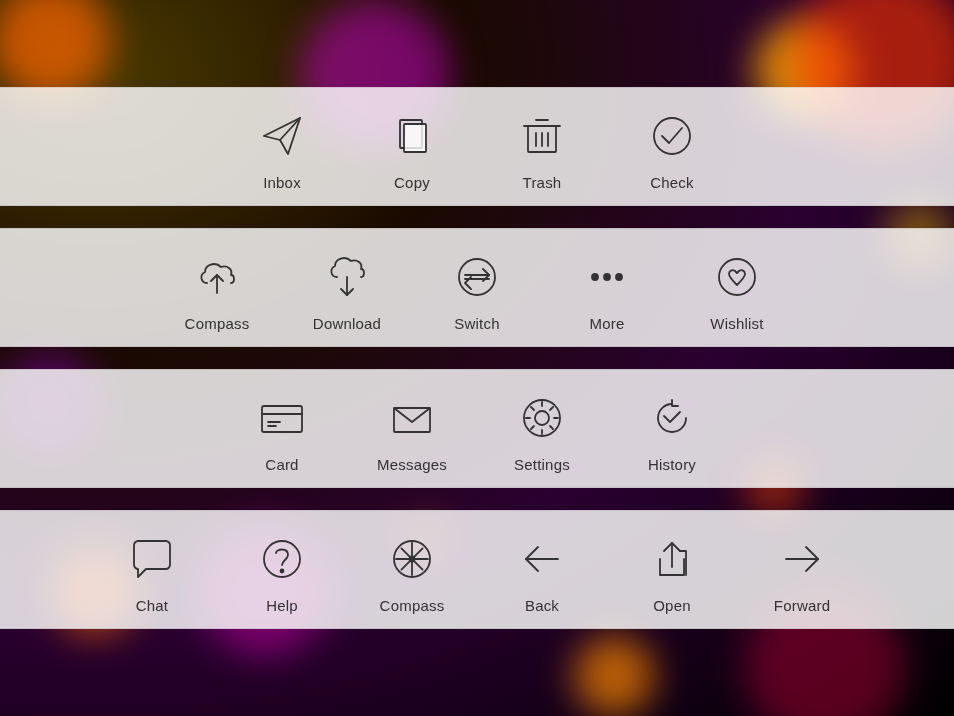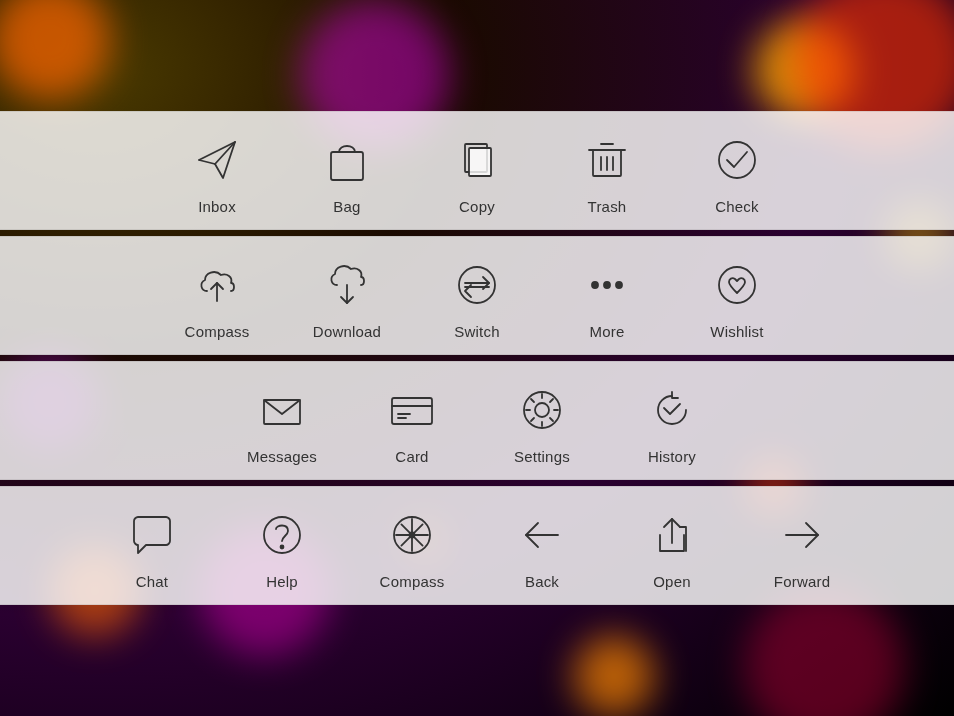--- a/index.html
+++ b/index.html
@@ -39,21 +39,21 @@
     .b11 { width:60px;height:60px;background:#ff4400;bottom:200px;right:150px;opacity:0.5; }
     .b12 { width:50px;height:50px;background:#cc6600;bottom:150px;left:400px;opacity:0.3; }
 
     .rows-container {
       position: absolute;
       inset: 0;
       z-index: 1;
       display: flex;
       flex-direction: column;
       justify-content: center;
-      gap: 0;
+      gap: 8px;
     }
 
     .icon-row {
       background: rgba(255,255,255,0.82);
       display: flex;
       flex-direction: row;
       justify-content: center;
       align-items: center;
       padding: 18px 0 14px;
       gap: 0;
@@ -117,28 +117,20 @@
 
     <div class="icon-item">
       <svg viewBox="0 0 60 60">
 
         <polyline points="12,30 48,12 36,48 28,34 12,30"></polyline>
         <line x1="28" y1="34" x2="48" y2="12"></line>
       </svg>
       <span class="icon-label">Inbox</span>
     </div>
 
-    <div class="icon-item">
-      <svg viewBox="0 0 60 60">
-
-        <rect x="14" y="22" width="32" height="28" rx="2"></rect>
-        <path d="M22,22 C22,14 38,14 38,22"></path>
-      </svg>
-      <span class="icon-label">Bag</span>
-    </div>
 
     <div class="icon-item">
       <svg viewBox="0 0 60 60">
 
         <rect x="18" y="14" width="22" height="28" rx="1"></rect>
         <rect x="22" y="18" width="22" height="28" rx="1" fill="rgba(255,255,255,0.8)"></rect>
       </svg>
       <span class="icon-label">Copy</span>
     </div>
 
@@ -225,35 +217,35 @@
   </div>
 
   <div class="separator"></div>
 
   <div class="icon-row">
 
 
     <div class="icon-item">
       <svg viewBox="0 0 60 60">
 
-        <rect x="12" y="20" width="36" height="24" rx="1"></rect>
-        <polyline points="12,20 30,34 48,20"></polyline>
-      </svg>
-      <span class="icon-label">Messages</span>
-    </div>
-
-    <div class="icon-item">
-      <svg viewBox="0 0 60 60">
-
         <rect x="10" y="18" width="40" height="26" rx="2"></rect>
         <line x1="10" y1="26" x2="50" y2="26"></line>
         <line x1="16" y1="34" x2="28" y2="34"></line>
         <line x1="16" y1="38" x2="24" y2="38"></line>
       </svg>
       <span class="icon-label">Card</span>
+    </div>
+
+    <div class="icon-item">
+      <svg viewBox="0 0 60 60">
+
+        <rect x="12" y="20" width="36" height="24" rx="1"></rect>
+        <polyline points="12,20 30,34 48,20"></polyline>
+      </svg>
+      <span class="icon-label">Messages</span>
     </div>
 
     <div class="icon-item">
       <svg viewBox="0 0 60 60">
 
         <circle cx="30" cy="30" r="18"></circle>
         <circle cx="30" cy="30" r="7"></circle>
         <line x1="30" y1="14" x2="30" y2="18"></line>
         <line x1="30" y1="42" x2="30" y2="46"></line>
         <line x1="14" y1="30" x2="18" y2="30"></line>

